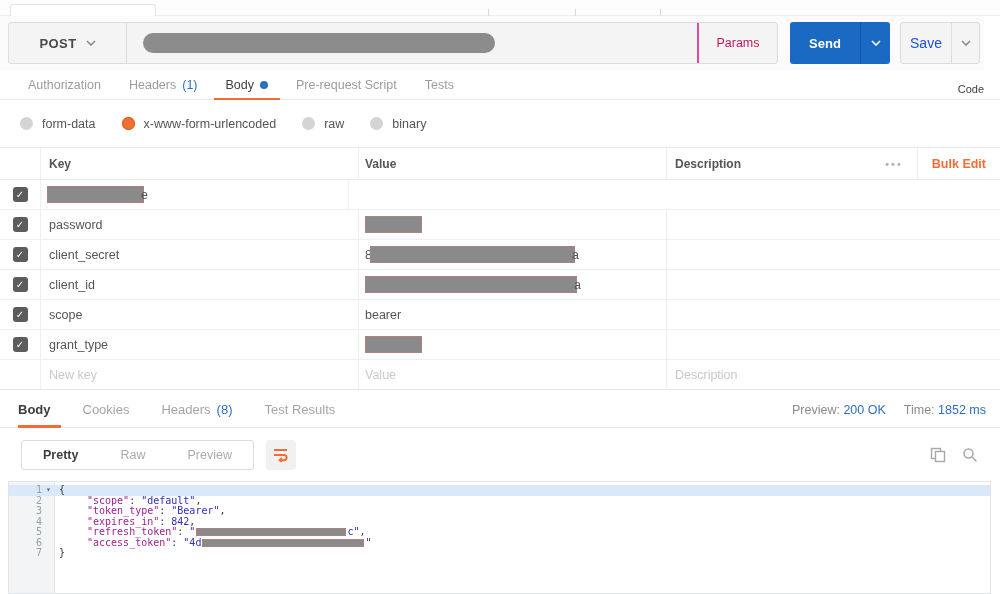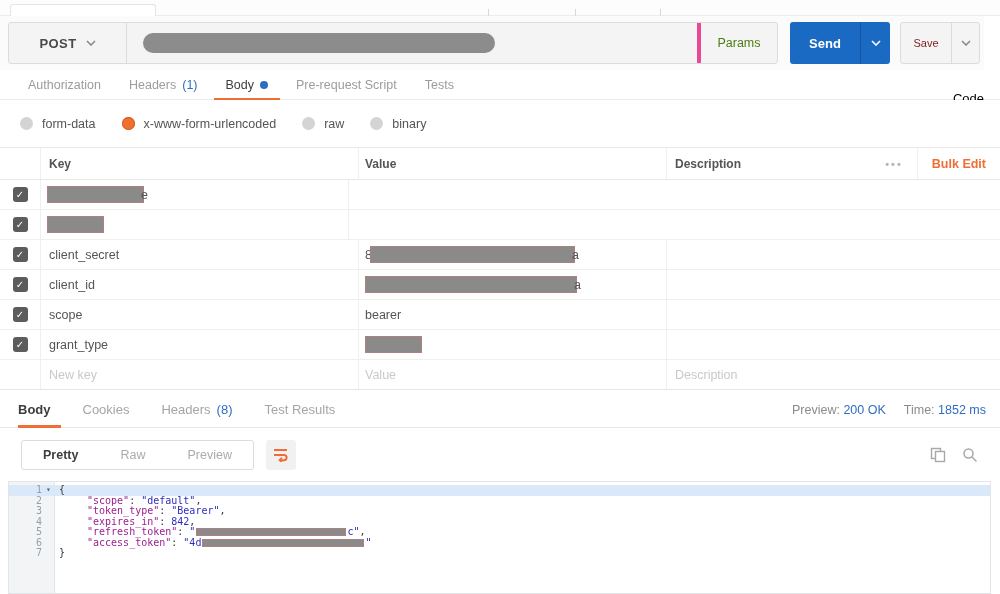--- a/index.html
+++ b/index.html
@@ -12,39 +12,39 @@
   .wtab { position:absolute; top:4px; left:10px; width:146px; height:12px; background:#fff; border:1px solid #e4e4e4; border-bottom:none; border-radius:3px 3px 0 0; }
   .wtick { position:absolute; top:9px; width:1px; height:7px; background:#d9d9d9; }
 
   
   #urlrow { position:absolute; top:16px; left:0; right:16px; height:54px; background:#fbfbfb; }
   #urlgroup { position:absolute; top:6px; left:8px; width:770px; height:42px; background:#f4f4f4; border:1px solid #dcdcdc; border-radius:3px; display:flex; }
   #method { width:118px; display:flex; align-items:center; justify-content:center; gap:9px; border-right:1px solid #dcdcdc; cursor:pointer; }
   #method .mlabel { font-size:13px; font-weight:700; color:#4a4a4a; letter-spacing:.4px; }
   #urlfield { flex:1; display:flex; align-items:center; padding-left:16px; }
   .redact-url { width:352px; height:20px; background:#8c8c8c; border-radius:10px; }
-  #params-btn { width:80px; display:flex; align-items:center; justify-content:center; border-left:4px solid #ec4899; font-size:12.5px; color:#4d7c0f; cursor:pointer; }
+  #params-btn { width:80px; display:flex; align-items:center; justify-content:center; border-left:2px solid #ec4899; font-size:12.5px; color:#be185d; cursor:pointer; }
   #send-group { position:absolute; top:6px; left:790px; width:100px; height:42px; display:flex; border-radius:3px; overflow:hidden; }
   #send-main { flex:1; background:#1a6ac4; color:#fff; font-size:13px; font-weight:700; display:flex; align-items:center; justify-content:center; cursor:pointer; }
   #send-caret { width:30px; background:#1a6ac4; border-left:1px solid rgba(0,0,0,.18); display:flex; align-items:center; justify-content:center; cursor:pointer; }
   #save-group { position:absolute; top:6px; left:900px; width:80px; height:42px; display:flex; border:1px solid #dcdcdc; border-radius:3px; background:#f4f4f4; overflow:hidden; }
-  #save-main { flex:1; display:flex; align-items:center; justify-content:center; font-size:11px; color:#7f1d1d; cursor:pointer; }
+  #save-main { flex:1; display:flex; align-items:center; justify-content:center; font-size:14px; color:#1d4ed8; cursor:pointer; }
   #save-caret { width:28px; border-left:1px solid #dcdcdc; display:flex; align-items:center; justify-content:center; cursor:pointer; }
   .chev { width:10px; height:6px; }
   .chev polyline { fill:none; stroke:#8a8a8a; stroke-width:1.6; }
   .chev.white polyline { stroke:#fff; }
 
   
   #reqtabs { position:absolute; top:70px; left:0; right:0; height:30px; border-bottom:1px solid #ebebeb; background:#fff; display:flex; align-items:center; padding-left:14px; }
   .rtab { position:relative; height:30px; display:flex; align-items:center; gap:6px; padding:0 14px; font-size:12.5px; color:#9c9c9c; cursor:pointer; white-space:nowrap; }
   .rtab .count { color:#2e6ec2; }
   .rtab.active { color:#3d3d3d; }
   .rtab.active::after { content:""; position:absolute; left:2px; right:2px; bottom:-1px; height:3px; background:#f06d35; }
   .tabdot { width:8px; height:8px; border-radius:50%; background:#2e6ec2; }
-  #code-link { position:absolute; right:16px; top:13px; height:30px; display:flex; align-items:center; color:#000000; font-size:13px; cursor:pointer; }
+  #code-link { position:absolute; right:16px; top:4px; height:30px; display:flex; align-items:center; color:#404040; font-size:11px; cursor:pointer; }
 
   
   #radiorow { position:absolute; top:100px; left:0; right:0; height:47px; display:flex; align-items:center; gap:26px; padding-left:20px; background:#fff; }
   .radio-opt { display:flex; align-items:center; gap:9px; cursor:pointer; }
   .radio { width:13px; height:13px; border-radius:50%; background:#d4d4d4; }
   .radio.on { background:#ee7030; box-shadow:inset 0 0 0 1px #d85c20; }
   .radio-label { font-size:12.5px; color:#555; }
 
   
   #ptable { position:absolute; top:147px; left:0; right:0; background:#fff; }
@@ -210,20 +210,21 @@
       <div class="c-desc"></div>
       <div class="c-ctrl"></div>
     </div>
 
     <div class="trow">
       <div class="c-check">
           <div class="cbox">
             <span>✓</span>
           </div>
         </div>
+      <div class="c-key">password</div>
       <div class="c-val">
           <span class="redact" style="width:57px"></span>
         </div>
       <div class="c-desc"></div>
       <div class="c-ctrl"></div>
     </div>
 
     <div class="trow">
       <div class="c-check">
           <div class="cbox">

